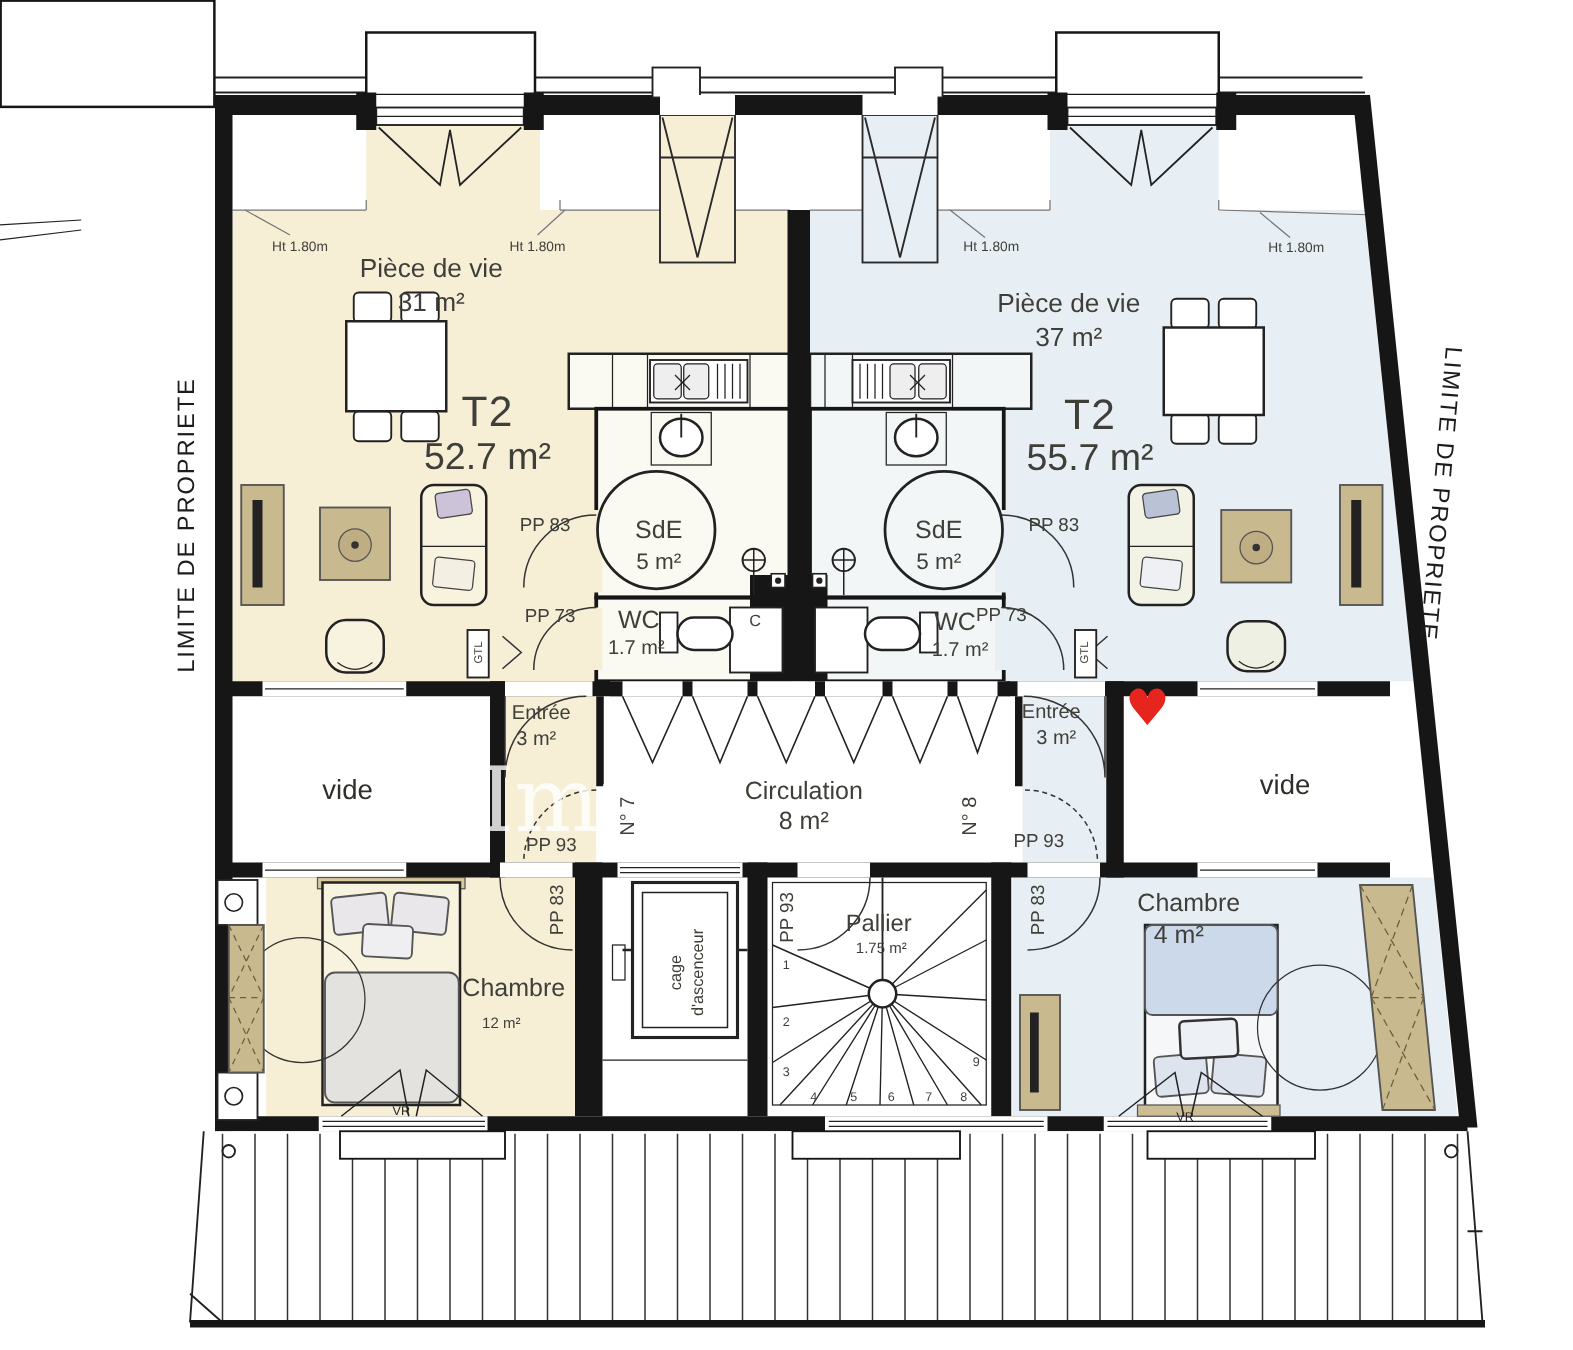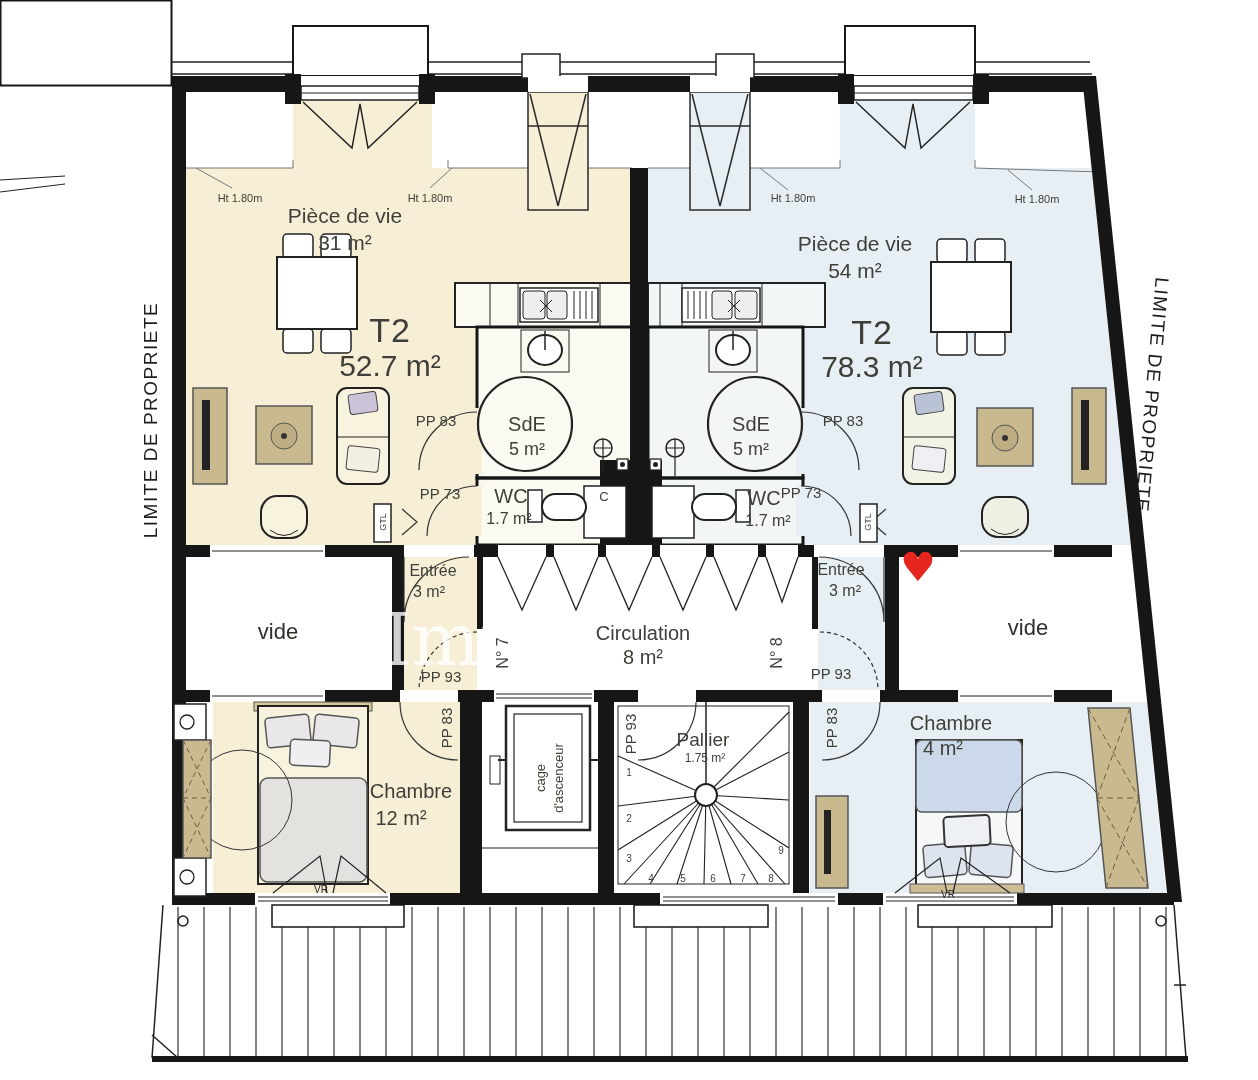--- a/index.html
+++ b/index.html
@@ -306,29 +306,29 @@
   <span class="lb" style="left:509px;top:519px;font-size:16px">1.7 m²</span>
   <span class="lb" style="left:604px;top:496px;font-size:13px">C</span>
   <span class="lb vlb" style="left:383px;top:522px;font-size:9px">GTL</span>
   <span class="lb" style="left:433px;top:571px;font-size:16px">Entrée</span>
   <span class="lb" style="left:429px;top:592px;font-size:16px">3 m²</span>
   <span class="lb" style="left:441px;top:676px;font-size:15px">PP 93</span>
   <span class="lb vlb" style="left:503px;top:653px;font-size:16px">N° 7</span>
   <span class="lb" style="left:278px;top:632px;font-size:22px;color:#2f2f2c">vide</span>
   <span class="lb vlb" style="left:446px;top:728px;font-size:15px">PP 83</span>
   <span class="lb" style="left:411px;top:791px;font-size:20px">Chambre</span>
-  <span class="lb" style="left:401px;top:818px;font-size:20px">12 m²</span>
+  <span class="lb" style="left:401px;top:818px;font-size:12px">12 m²</span>
   <span class="lb" style="left:321px;top:890px;font-size:10px;color:#222">VR</span>
 
   <span class="lb" style="left:793px;top:198px;font-size:11px">Ht 1.80m</span>
   <span class="lb" style="left:1037px;top:199px;font-size:11px">Ht 1.80m</span>
   <span class="lb" style="left:855px;top:243px;font-size:21px">Pièce de vie</span>
-  <span class="lb" style="left:855px;top:270px;font-size:21px">54 m²</span>
+  <span class="lb" style="left:855px;top:270px;font-size:21px">37 m²</span>
   <span class="lb" style="left:872px;top:332px;font-size:34px;letter-spacing:1px">T2</span>
-  <span class="lb" style="left:872px;top:367px;font-size:30px">78.3 m²</span>
+  <span class="lb" style="left:872px;top:367px;font-size:30px">55.7 m²</span>
   <span class="lb" style="left:751px;top:424px;font-size:20px">SdE</span>
   <span class="lb" style="left:751px;top:449px;font-size:18px">5 m²</span>
   <span class="lb" style="left:843px;top:420px;font-size:15px">PP 83</span>
   <span class="lb" style="left:801px;top:492px;font-size:15px">PP 73</span>
   <span class="lb" style="left:764px;top:498px;font-size:20px">WC</span>
   <span class="lb" style="left:768px;top:521px;font-size:16px">1.7 m²</span>
   <span class="lb vlb" style="left:868px;top:522px;font-size:9px">GTL</span>
   <span class="lb" style="left:841px;top:570px;font-size:16px">Entrée</span>
   <span class="lb" style="left:845px;top:591px;font-size:16px">3 m²</span>
   <span class="lb" style="left:831px;top:673px;font-size:15px">PP 93</span>

